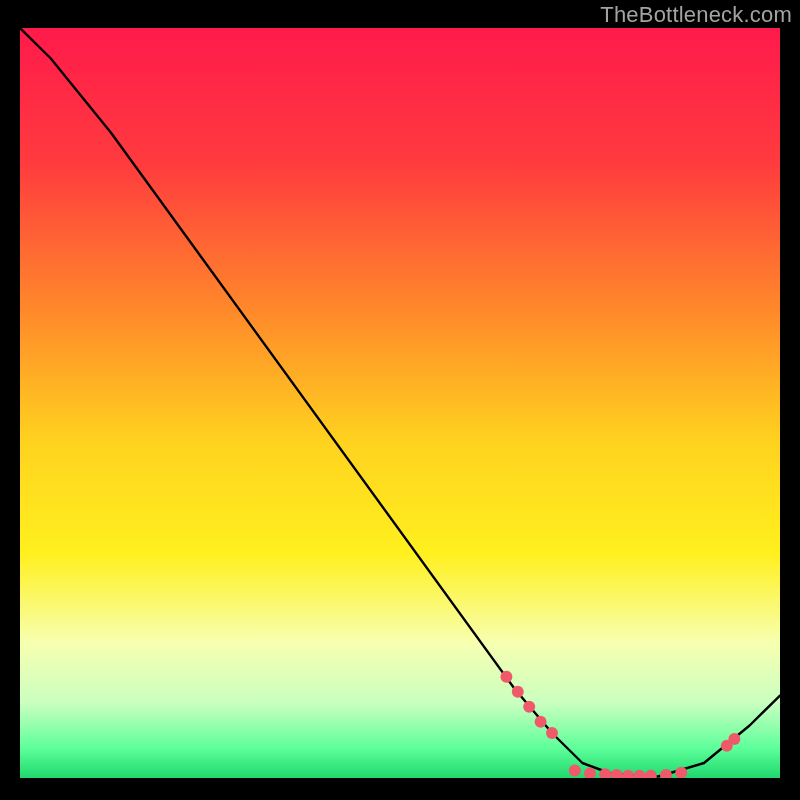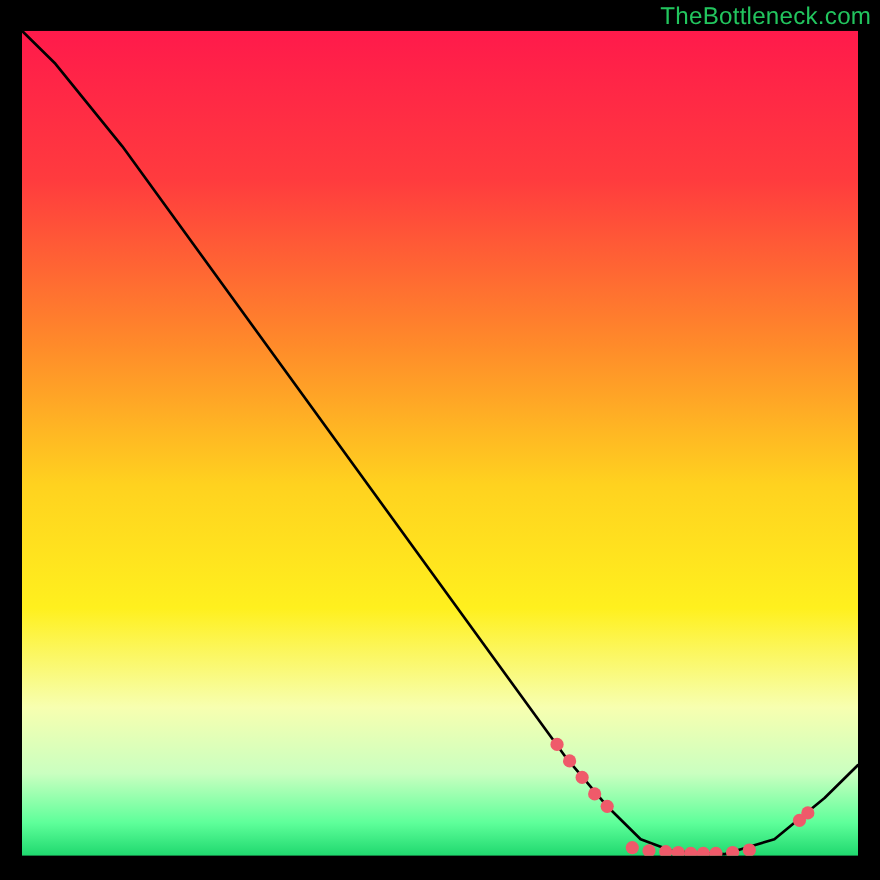--- a/index.html
+++ b/index.html
@@ -14,21 +14,21 @@
   .frame {
     position: relative;
     width: 800px;
     height: 800px;
     background: #000;
   }
   .watermark {
     position: absolute;
     top: 2px;
     right: 8px;
-    color: #22c55e;
+    color: #a3a3a3;
     font-size: 22px;
     font-weight: 500;
     letter-spacing: 0.2px;
     z-index: 10;
     margin-left: 16px;
   }
   .plot {
     position: absolute;
     left: 20px;
     top: 28px;

